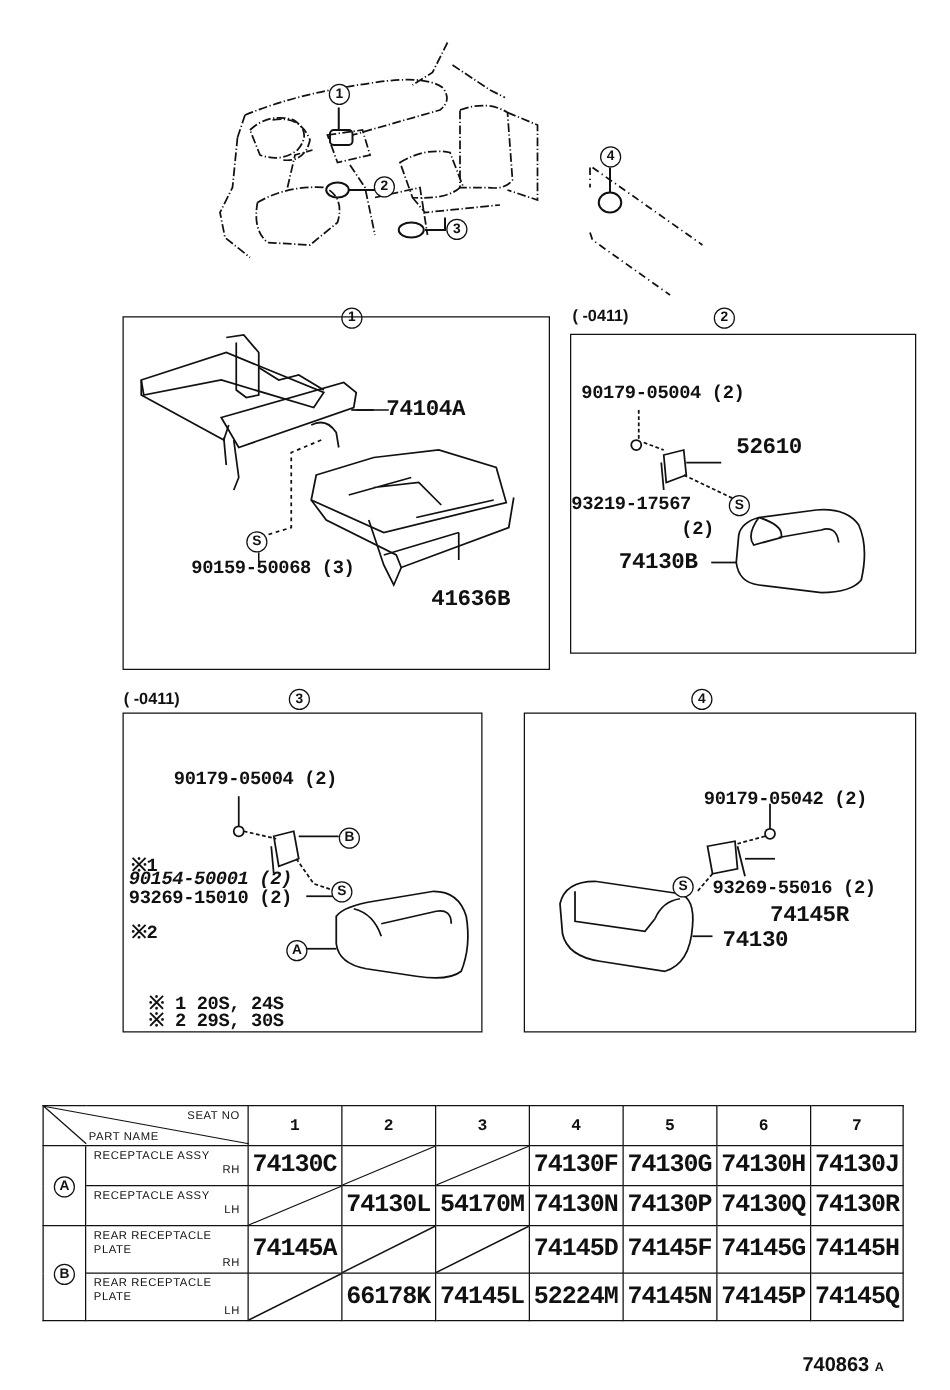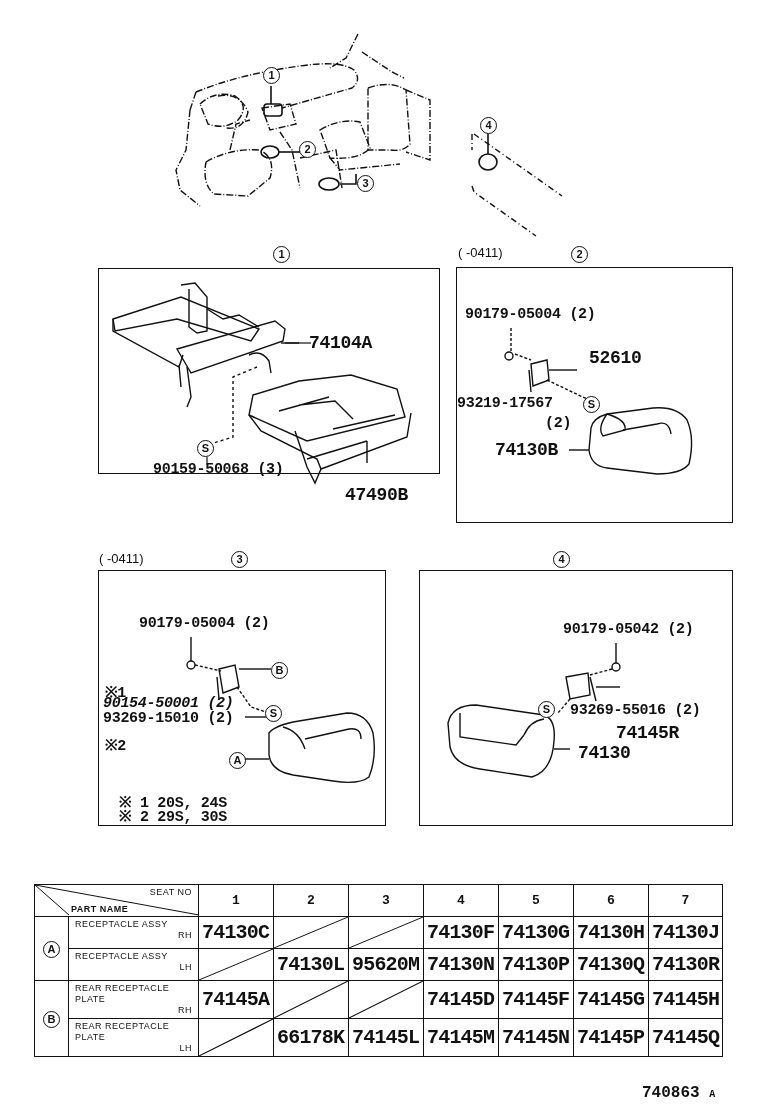--- a/index.html
+++ b/index.html
@@ -6,34 +6,34 @@
   body { width: 760px; height: 1112px; position: relative; overflow: hidden;
          font-family: "Liberation Sans", sans-serif; color: #111; }
   .abs { position: absolute; }
   .pn { position: absolute; font-family: "Liberation Mono", monospace; font-weight: bold;
         font-size: 15px; letter-spacing: -0.3px; white-space: nowrap; color: #111; }
   .pn-lg { font-size: 18px; }
   .circ { position: absolute; width: 15px; height: 15px; border: 1.5px solid #111; border-radius: 50%;
           font-size: 11px; font-weight: bold; line-height: 15px; text-align: center;
           font-family: "Liberation Sans", sans-serif; background: #fff; }
   .panel { position: absolute; border: 1.5px solid #111; box-sizing: border-box; }
-  .cap { position: absolute; font-size: 13px; font-family: "Liberation Sans", sans-serif; white-space: nowrap; }
+  .cap { position: absolute; font-size: 13px; font-family: "Liberation Sans", sans-serif; white-space: nowrap; font-weight: bold; }
   svg { position: absolute; overflow: visible; }
   table.seat { position: absolute; left: 34px; top: 884px; border-collapse: collapse; }
   table.seat td { border: 1.5px solid #111; padding: 0; height: 32px; box-sizing: border-box; }
   .th-num { font-family: "Liberation Mono", monospace; font-weight: bold; font-size: 13px; text-align: center; }
   .cell { font-family: "Liberation Mono", monospace; font-weight: bold; font-size: 20px; letter-spacing: -0.8px;
           white-space: nowrap; text-align: left; padding-left: 3px !important; overflow: hidden; }
   .pname { font-size: 9px; letter-spacing: 0.5px; line-height: 11px; padding: 2px 6px !important; vertical-align: top; }
   .pname .side { display: block; text-align: right; }
   .grp { text-align: center; width: 34px; position: relative; }
   .grp .circ { position: static; display: inline-block; }
   .empty { position: relative; }
   .empty svg { left: 0; top: 0; width: 100%; height: 100%; }
-  .footer-code { position: absolute; left: 642px; top: 1084px; font-family: Liberation Mono, monospace;
+  .footer-code { position: absolute; left: 642px; top: 1084px; font-family: Liberation Sans, sans-serif;
                  font-weight: bold; font-size: 16px; }
   .footer-code .suf { font-size: 10px; }
 </style>
 </head>
 <body>
 
 <div>
   <svg style="left:0;top:0;" width="760" height="260">
     <g fill="none" stroke="#111" stroke-width="1.4" stroke-dasharray="7 2 1 2">
 
@@ -76,21 +76,21 @@
       <path d="M488 134 L488 154"></path>
     </g>
   </svg>
   <div class="circ" style="left:263px;top:67px;">1</div>
   <div class="circ" style="left:299px;top:141px;">2</div>
   <div class="circ" style="left:357px;top:175px;">3</div>
   <div class="circ" style="left:480px;top:117px;">4</div>
 </div>
 
 <div class="circ" style="left:273px;top:246px;">1</div>
-<div class="panel" style="left:98px;top:268px;width:342px;height:206px;">
+<div class="panel" style="left:98px;top:253px;width:342px;height:283px;">
   <svg style="left:0;top:0;" width="342" height="255">
     <g fill="none" stroke="#111" stroke-width="1.4">
 
       <path d="M14 50 L82 28 L160 60 L152 72 L78 50 L16 62 Z"></path>
       <path d="M14 50 L14 62 L80 98 L84 86"></path>
       <path d="M80 96 L82 118 M88 98 L92 128 L88 138"></path>
       <path d="M82 16 L96 14 L108 28 L108 62 L98 64 L90 58 L90 20"></path>
       <path d="M108 40 L124 50 L140 46 L160 58"></path>
       <path d="M78 80 L176 52 L186 60 L184 72 L92 104 Z"></path>
       <path d="M150 86 Q162 80 170 92 L172 104"></path>
@@ -107,21 +107,21 @@
       <path d="M208 190 L268 172"></path>
     </g>
     <g stroke="#111" stroke-width="1.2">
       <line x1="186" y1="74" x2="212" y2="74"></line>
       <line x1="108" y1="188" x2="108" y2="196"></line>
     </g>
   </svg>
   <div class="pn pn-lg" style="left:210px;top:64px;">74104A</div>
   <div class="circ" style="left:98px;top:171px;">S</div>
   <div class="pn" style="left:54px;top:192px;">90159-50068 (3)</div>
-  <div class="pn pn-lg" style="left:246px;top:216px;">47490B</div>
+  <div class="pn pn-lg" style="left:246px;top:216px;">41636B</div>
 </div>
 
 <div class="cap" style="left:458px;top:245px;">(      -0411)</div>
 <div class="circ" style="left:571px;top:246px;">2</div>
 <div class="panel" style="left:456px;top:267px;width:277px;height:256px;">
   <svg style="left:0;top:0;" width="277" height="256">
     <g fill="none" stroke="#111" stroke-width="1.4">
       <circle cx="52" cy="88" r="4"></circle>
       <path d="M54 60 L54 84" stroke-dasharray="3 2"></path>
       <path d="M58 86 L74 92" stroke-dasharray="3 2"></path>
@@ -187,37 +187,37 @@
       <path d="M170 106 L176 130"></path>
       <path d="M176 116 L200 116"></path>
       <path d="M150 128 L138 142" stroke-dasharray="3 2"></path>
 
       <path d="M28 152 Q32 134 56 134 L124 144 Q136 148 134 170 Q132 200 112 206 L60 198 Q34 194 30 176 Z"></path>
       <path d="M40 142 L40 166 L96 174 L104 164"></path>
       <path d="M104 164 Q110 150 124 148"></path>
       <path d="M134 178 L150 178"></path>
     </g>
   </svg>
-  <div class="pn" style="left:143px;top:50px;">90179-05042 (2)</div>
+  <div class="pn" style="left:143px;top:60px;">90179-05042 (2)</div>
   <div class="pn pn-lg" style="left:196px;top:108px;margin-top:44px;">74145R</div>
   <div class="circ" style="left:118px;top:130px;">S</div>
   <div class="pn" style="left:150px;top:131px;">93269-55016 (2)</div>
   <div class="pn pn-lg" style="left:158px;top:172px;">74130</div>
 </div>
 
 <table class="seat">
   <tbody>
       <tr>
     <td colspan="2" style="width:164px;height:32px;position:relative;">
       <svg style="left:0;top:0;" width="164" height="32">
         <line x1="0" y1="0" x2="164" y2="30" stroke="#111" stroke-width="1"></line>
         <line x1="0" y1="0" x2="34" y2="30" stroke="#111" stroke-width="1"></line>
       </svg>
       <span class="abs" style="right:6px;top:2px;font-size:9px;letter-spacing:0.5px;padding-left:36px;">SEAT NO</span>
-      <span class="abs" style="left:36px;top:19px;font-size:9px;letter-spacing:0.5px;font-weight:bold;">PART NAME</span>
+      <span class="abs" style="left:36px;top:19px;font-size:9px;letter-spacing:0.5px;">PART NAME</span>
     </td>
     <td class="th-num" style="width:75px;">1</td>
     <td class="th-num" style="width:75px;">2</td>
     <td class="th-num" style="width:75px;">3</td>
     <td class="th-num" style="width:75px;">4</td>
     <td class="th-num" style="width:75px;">5</td>
     <td class="th-num" style="width:75px;">6</td>
     <td class="th-num" style="width:74px;">7</td>
   </tr>
 
@@ -241,21 +241,21 @@
     <td class="cell">74130J</td>
   </tr>
   <tr>
     <td class="pname"><span>RECEPTACLE ASSY</span><span class="side">LH</span></td>
     <td class="empty">
           <svg viewBox="0 0 75 32" preserveAspectRatio="none">
             <line x1="0" y1="32" x2="75" y2="0" stroke="#111" stroke-width="1"></line>
           </svg>
         </td>
     <td class="cell">74130L</td>
-    <td class="cell">95620M</td>
+    <td class="cell">54170M</td>
     <td class="cell">74130N</td>
     <td class="cell">74130P</td>
     <td class="cell">74130Q</td>
     <td class="cell">74130R</td>
   </tr>
 
   <tr>
     <td rowspan="2" class="grp"><span class="circ">B</span></td>
     <td class="pname"><span>REAR RECEPTACLE PLATE</span><span class="side">RH</span></td>
     <td class="cell">74145A</td>
@@ -276,21 +276,21 @@
   </tr>
   <tr>
     <td class="pname"><span>REAR RECEPTACLE PLATE</span><span class="side">LH</span></td>
     <td class="empty">
           <svg viewBox="0 0 75 32" preserveAspectRatio="none">
             <line x1="0" y1="32" x2="75" y2="0" stroke="#111" stroke-width="1"></line>
           </svg>
         </td>
     <td class="cell">66178K</td>
     <td class="cell">74145L</td>
-    <td class="cell">74145M</td>
+    <td class="cell">52224M</td>
     <td class="cell">74145N</td>
     <td class="cell">74145P</td>
     <td class="cell">74145Q</td>
   </tr>
 </tbody>
   </table>
 
 <div class="footer-code">
   <span>740863</span>
   <span class="suf">A</span>

